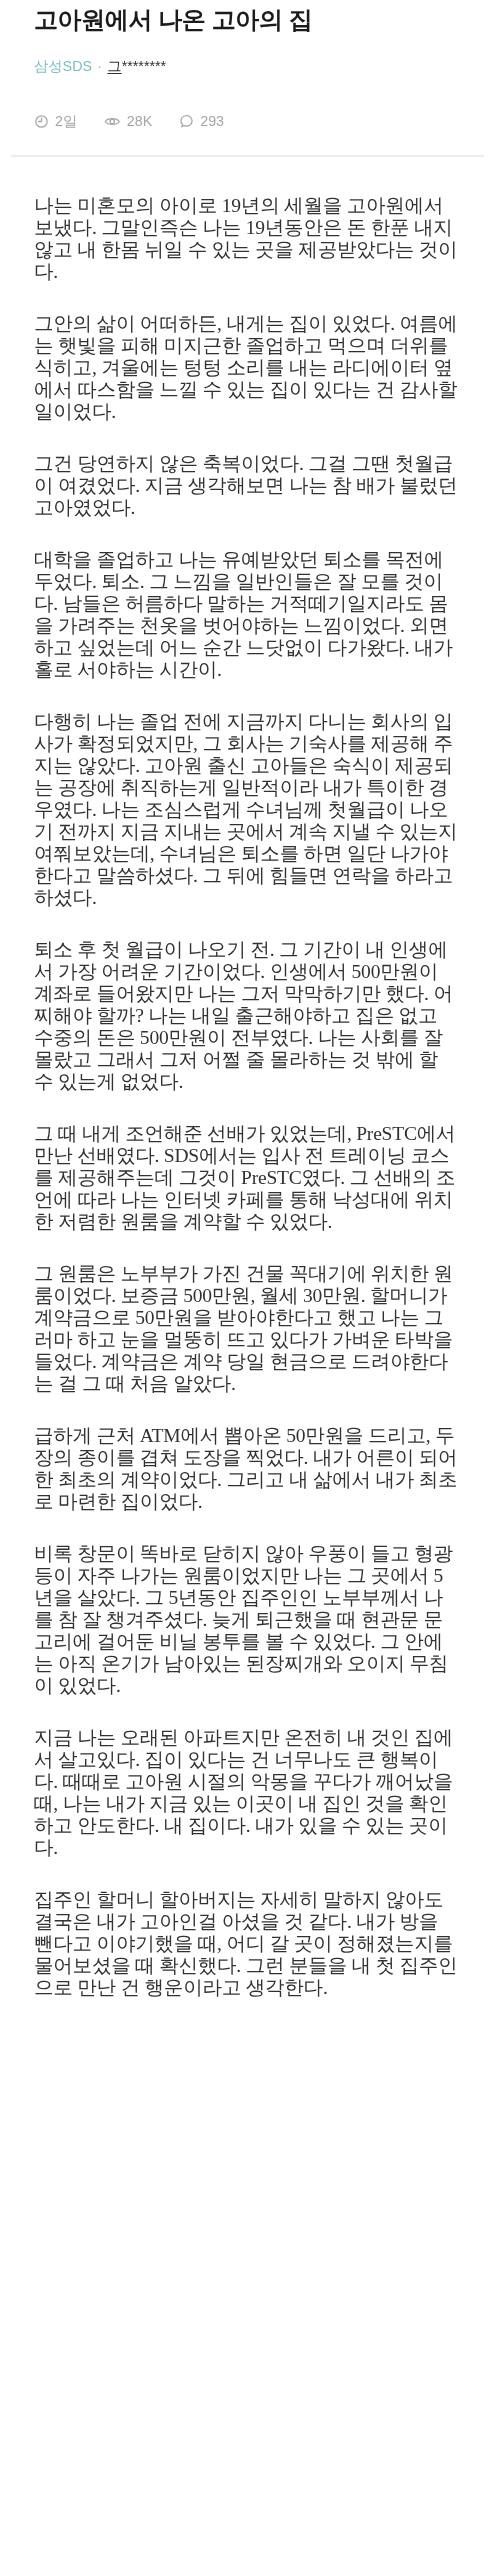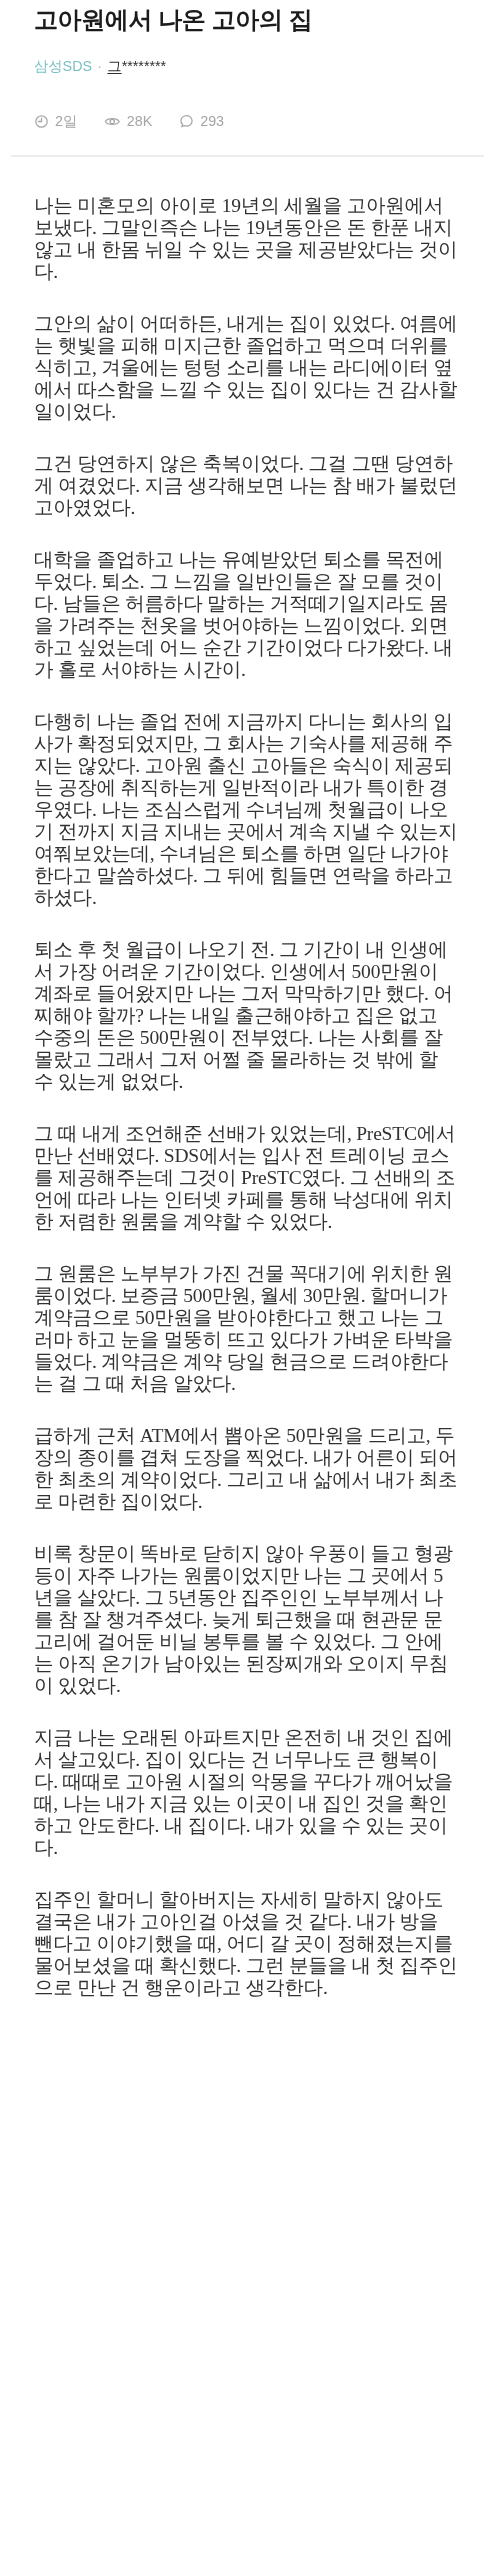--- a/index.html
+++ b/index.html
@@ -128,22 +128,22 @@
         <span>293</span>
       </div>
     </div>
   </div>
 
   <div class="divider"></div>
 
   <div class="body">
     <p>나는 미혼모의 아이로 19년의 세월을 고아원에서 보냈다. 그말인즉슨 나는 19년동안은 돈 한푼 내지 않고 내 한몸 뉘일 수 있는 곳을 제공받았다는 것이다.</p>
     <p>그안의 삶이 어떠하든, 내게는 집이 있었다. 여름에는 햇빛을 피해 미지근한 졸업하고 먹으며 더위를 식히고, 겨울에는 텅텅 소리를 내는 라디에이터 옆에서 따스함을 느낄 수 있는 집이 있다는 건 감사할 일이었다.</p>
-    <p>그건 당연하지 않은 축복이었다. 그걸 그땐 당연하게 여겼었다. 지금 생각해보면 나는 참 배가 불렀던 고아였었다.</p>
-    <p class="gap-extra">대학을 졸업하고 나는 유예받았던 퇴소를 목전에 두었다. 퇴소. 그 느낌을 일반인들은 잘 모를 것이다. 남들은 허름하다 말하는 거적떼기일지라도 몸을 가려주는 천옷을 벗어야하는 느낌이었다. 외면하고 싶었는데 어느 순간 기간이었다 다가왔다. 내가 홀로 서야하는 시간이.</p>
+    <p>그건 당연하지 않은 축복이었다. 그걸 그땐 첫월급이 여겼었다. 지금 생각해보면 나는 참 배가 불렀던 고아였었다.</p>
+    <p class="gap-extra">대학을 졸업하고 나는 유예받았던 퇴소를 목전에 두었다. 퇴소. 그 느낌을 일반인들은 잘 모를 것이다. 남들은 허름하다 말하는 거적떼기일지라도 몸을 가려주는 천옷을 벗어야하는 느낌이었다. 외면하고 싶었는데 어느 순간 느닷없이 다가왔다. 내가 홀로 서야하는 시간이.</p>
     <p>다행히 나는 졸업 전에 지금까지 다니는 회사의 입사가 확정되었지만, 그 회사는 기숙사를 제공해 주지는 않았다. 고아원 출신 고아들은 숙식이 제공되는 공장에 취직하는게 일반적이라 내가 특이한 경우였다. 나는 조심스럽게 수녀님께 첫월급이 나오기 전까지 지금 지내는 곳에서 계속 지낼 수 있는지 여쭤보았는데, 수녀님은 퇴소를 하면 일단 나가야한다고 말씀하셨다. 그 뒤에 힘들면 연락을 하라고 하셨다.</p>
     <p>퇴소 후 첫 월급이 나오기 전. 그 기간이 내 인생에서 가장 어려운 기간이었다. 인생에서 500만원이 계좌로 들어왔지만 나는 그저 막막하기만 했다. 어찌해야 할까? 나는 내일 출근해야하고 집은 없고 수중의 돈은 500만원이 전부였다. 나는 사회를 잘 몰랐고 그래서 그저 어쩔 줄 몰라하는 것 밖에 할 수 있는게 없었다.</p>
     <p class="gap-extra">그 때 내게 조언해준 선배가 있었는데, PreSTC에서 만난 선배였다. SDS에서는 입사 전 트레이닝 코스를 제공해주는데 그것이 PreSTC였다. 그 선배의 조언에 따라 나는 인터넷 카페를 통해 낙성대에 위치한 저렴한 원룸을 계약할 수 있었다.</p>
     <p>그 원룸은 노부부가 가진 건물 꼭대기에 위치한 원룸이었다. 보증금 500만원, 월세 30만원. 할머니가 계약금으로 50만원을 받아야한다고 했고 나는 그러마 하고 눈을 멀뚱히 뜨고 있다가 가벼운 타박을 들었다. 계약금은 계약 당일 현금으로 드려야한다는 걸 그 때 처음 알았다.</p>
     <p>급하게 근처 ATM에서 뽑아온 50만원을 드리고, 두 장의 종이를 겹쳐 도장을 찍었다. 내가 어른이 되어 한 최초의 계약이었다. 그리고 내 삶에서 내가 최초로 마련한 집이었다.</p>
     <p class="gap-extra">비록 창문이 똑바로 닫히지 않아 우풍이 들고 형광등이 자주 나가는 원룸이었지만 나는 그 곳에서 5년을 살았다. 그 5년동안 집주인인 노부부께서 나를 참 잘 챙겨주셨다. 늦게 퇴근했을 때 현관문 문고리에 걸어둔 비닐 봉투를 볼 수 있었다. 그 안에는 아직 온기가 남아있는 된장찌개와 오이지 무침이 있었다.</p>
     <p>지금 나는 오래된 아파트지만 온전히 내 것인 집에서 살고있다. 집이 있다는 건 너무나도 큰 행복이다. 때때로 고아원 시절의 악몽을 꾸다가 깨어났을 때, 나는 내가 지금 있는 이곳이 내 집인 것을 확인하고 안도한다. 내 집이다. 내가 있을 수 있는 곳이다.</p>
     <p>집주인 할머니 할아버지는 자세히 말하지 않아도 결국은 내가 고아인걸 아셨을 것 같다. 내가 방을 뺀다고 이야기했을 때, 어디 갈 곳이 정해졌는지를 물어보셨을 때 확신했다. 그런 분들을 내 첫 집주인으로 만난 건 행운이라고 생각한다.</p>
   </div>
 

